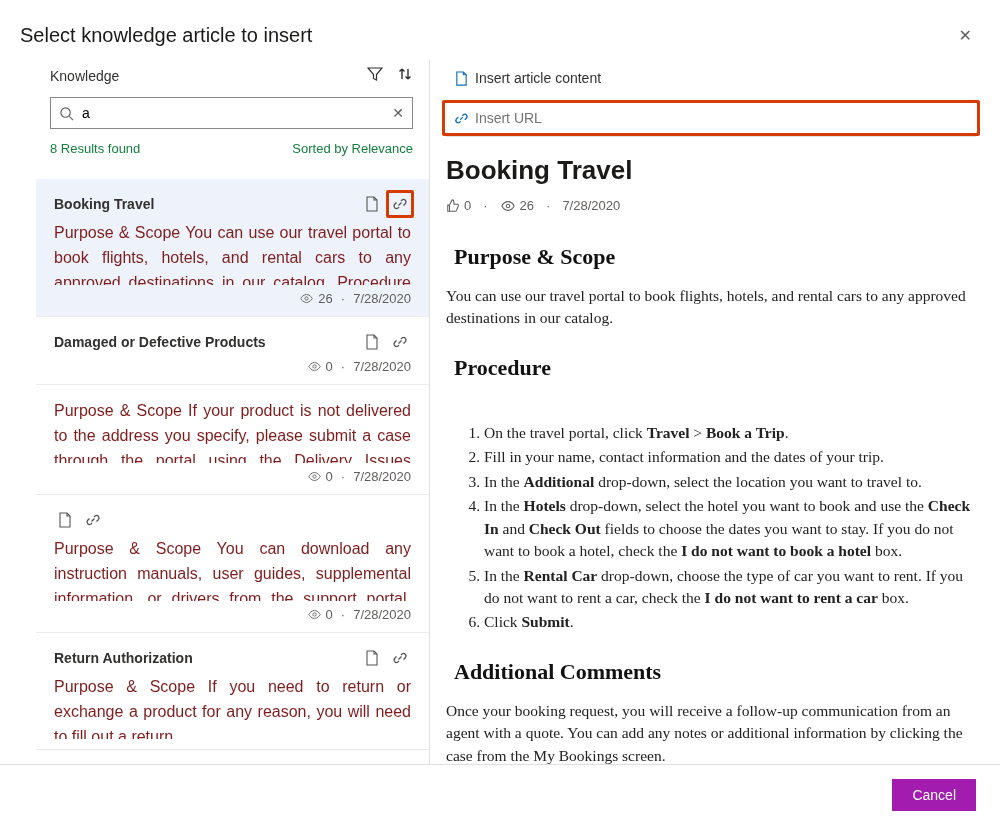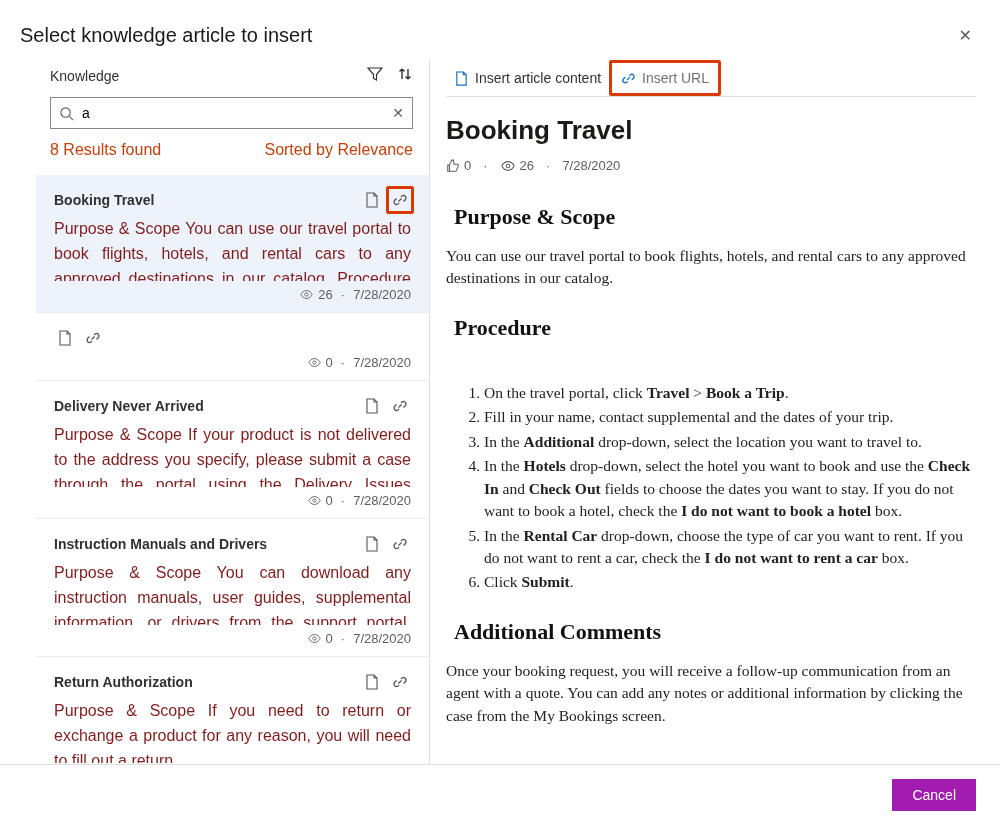--- a/index.html
+++ b/index.html
@@ -11,38 +11,38 @@
 .body { flex: 1; display: flex; padding: 0 0 0 20px; overflow: hidden; }
 .left { width: 410px; display: flex; flex-direction: column; border-right: 1px solid #e1dfdd; padding-right: 0; }
 .left-header { display: flex; justify-content: space-between; align-items: center; padding: 6px 16px 6px 30px; }
 .kn-label { font-size: 14px; color: #323130; }
 .hdr-icons { display: flex; gap: 14px; }
 .hdr-icons span { cursor: pointer; color: #323130; }
 .searchbox { margin: 6px 16px 6px 30px; border: 1px solid #8a8886; height: 32px; display: flex; align-items: center; padding: 0 8px; }
 .searchbox svg { flex-shrink: 0; }
 .searchbox input { flex: 1; border: none; outline: none; margin: 0 8px; font-size: 14px; background: transparent; }
 .clear-x { color: #605e5c; cursor: pointer; font-size: 14px; }
-.meta-row { display: flex; justify-content: space-between; padding: 6px 16px 16px 30px; font-size: 16px; color: #c2410c; }
+.meta-row { display: flex; justify-content: space-between; padding: 6px 16px 23px 30px; font-size: 13px; color: #15803d; }
 .list-wrap { flex: 1; overflow: hidden; position: relative; margin-left: 16px; }
 .list { height: 100%; overflow-y: scroll; }
 
 .list::-webkit-scrollbar { width: 16px; }
 .list::-webkit-scrollbar-track { background: #f3f2f1; }
 .list::-webkit-scrollbar-thumb { background: #c8c6c4; }
 .list::-webkit-scrollbar-button { background: #f3f2f1; height: 16px; }
 .card { padding: 14px 18px 10px 18px; border-bottom: 1px solid #edebe9; cursor: pointer; }
 .card.selected { background: #eef3fb; }
 .card-top { display: flex; justify-content: space-between; align-items: center; margin-bottom: 6px; }
 .card-title { font-weight: 600; font-size: 14px; color: #323130; }
 .card-icons { display: flex; gap: 6px; align-items: center; }
 .card-icons .ibox { width: 22px; height: 22px; display: flex; align-items: center; justify-content: center; }
 .card-snippet { font-size: 16px; color: #7f1d1d; line-height: 1.55; text-align: justify; max-height: 64px; overflow: hidden; }
 .card-footer { display: flex; justify-content: flex-end; align-items: center; gap: 8px; margin-top: 6px; font-size: 13px; color: #605e5c; }
 .right { flex: 1; overflow-y: auto; padding: 0 24px 0 16px; }
-.right-actions { display: flex; gap: 4px; padding: 6px 0 6px 0; border-bottom: 1px solid #e1dfdd; margin-bottom: 18px; }
+.right-actions { display: flex; gap: 16px; padding: 6px 0 6px 0; border-bottom: 1px solid #e1dfdd; margin-bottom: 18px; flex-direction: column; }
 .action { display: inline-flex; align-items: center; gap: 6px; padding: 4px 8px; font-size: 14px; color: #323130; cursor: pointer; }
 .action.accent { color: #737373; }
 .article-title { font-size: 26px; font-weight: 700; color: #1b1a19; margin-bottom: 12px; }
 .article-meta { display: flex; gap: 12px; align-items: center; color: #605e5c; font-size: 13px; margin-bottom: 28px; }
 .article-body { font-family: Georgia, "Times New Roman", serif; font-size: 15.5px; color: #222; line-height: 1.45; }
 .article-body h2 { font-family: Georgia, serif; font-weight: 700; font-size: 22px; margin: 22px 8px 12px; color: #111; }
 .article-body h2:first-child { margin-top: 4px; }
 .article-body p { margin-bottom: 10px; }
 .article-body ol { padding-left: 38px; margin-bottom: 8px; margin-top: 38px; }
 .article-body li { margin-bottom: 2px; }
@@ -117,20 +117,21 @@
                 <span class="eye"><svg width="15" height="13" viewBox="0 0 16 16" fill="none" stroke="#605e5c" stroke-width="1.1">
                     <path d="M1 8s2.5-5 7-5 7 5 7 5-2.5 5-7 5-7-5-7-5z"></path>
                     <circle cx="8" cy="8" r="2"></circle>
                   </svg> 26</span>
                 <span>·</span>
                 <span>7/28/2020</span>
               </div>
             </div>
             <div class="card">
               <div class="card-top">
+                <span class="card-title">Damaged or Defective Products</span>
                 <span class="card-icons">
                   <span class="ibox">
                     <svg width="16" height="16" viewBox="0 0 16 16" fill="none" stroke="#555" stroke-width="1.1">
                       <path d="M3 1h7l3 3v11H3V1z"></path>
                       <path d="M10 1v3h3"></path>
                     </svg>
                   </span>
                   <span class="ibox" style="position:relative">
                     <svg width="16" height="16" viewBox="0 0 16 16" fill="none" stroke="#555" stroke-width="1.3">
                       <path d="M6.5 9.5l3-3M7 11l-1 1a2.5 2.5 0 01-3.5-3.5l2-2M9 5l1-1a2.5 2.5 0 013.5 3.5l-2 2"></path>
@@ -141,49 +142,32 @@
               <div class="card-footer">
                 <span class="eye"><svg width="15" height="13" viewBox="0 0 16 16" fill="none" stroke="#605e5c" stroke-width="1.1">
                     <path d="M1 8s2.5-5 7-5 7 5 7 5-2.5 5-7 5-7-5-7-5z"></path>
                     <circle cx="8" cy="8" r="2"></circle>
                   </svg> 0</span>
                 <span>·</span>
                 <span>7/28/2020</span>
               </div>
             </div>
             <div class="card">
-              <div class="card-top">
-                <span class="card-title">Delivery Never Arrived</span>
-                <span class="card-icons">
-                  <span class="ibox">
-                    <svg width="16" height="16" viewBox="0 0 16 16" fill="none" stroke="#555" stroke-width="1.1">
-                      <path d="M3 1h7l3 3v11H3V1z"></path>
-                      <path d="M10 1v3h3"></path>
-                    </svg>
-                  </span>
-                  <span class="ibox" style="position:relative">
-                    <svg width="16" height="16" viewBox="0 0 16 16" fill="none" stroke="#555" stroke-width="1.3">
-                      <path d="M6.5 9.5l3-3M7 11l-1 1a2.5 2.5 0 01-3.5-3.5l2-2M9 5l1-1a2.5 2.5 0 013.5 3.5l-2 2"></path>
-                    </svg>
-                  </span>
-                </span>
-              </div>
               <div class="card-snippet">Purpose &amp; Scope If your product is not delivered to the address you specify, please submit a case through the portal using the Delivery Issues category. We will be hap…</div>
               <div class="card-footer">
                 <span class="eye"><svg width="15" height="13" viewBox="0 0 16 16" fill="none" stroke="#605e5c" stroke-width="1.1">
                     <path d="M1 8s2.5-5 7-5 7 5 7 5-2.5 5-7 5-7-5-7-5z"></path>
                     <circle cx="8" cy="8" r="2"></circle>
                   </svg> 0</span>
                 <span>·</span>
                 <span>7/28/2020</span>
               </div>
             </div>
             <div class="card">
               <div class="card-top">
-                <span class="card-title">Instruction Manuals and Drivers</span>
                 <span class="card-icons">
                   <span class="ibox">
                     <svg width="16" height="16" viewBox="0 0 16 16" fill="none" stroke="#555" stroke-width="1.1">
                       <path d="M3 1h7l3 3v11H3V1z"></path>
                       <path d="M10 1v3h3"></path>
                     </svg>
                   </span>
                   <span class="ibox" style="position:relative">
                     <svg width="16" height="16" viewBox="0 0 16 16" fill="none" stroke="#555" stroke-width="1.3">
                       <path d="M6.5 9.5l3-3M7 11l-1 1a2.5 2.5 0 01-3.5-3.5l2-2M9 5l1-1a2.5 2.5 0 013.5 3.5l-2 2"></path>
@@ -261,21 +245,21 @@
         <span>·</span>
         <span>7/28/2020</span>
       </div>
 
       <div class="article-body">
         <h2>Purpose &amp; Scope</h2>
         <p>You can use our travel portal to book flights, hotels, and rental cars to any approved destinations in our catalog.</p>
         <h2>Procedure</h2>
         <ol id="steps">
             <li>On the travel portal, click <b>Travel</b> &gt; <b>Book a Trip</b>.</li>
-            <li>Fill in your name, contact supplemental and the dates of your trip.</li>
+            <li>Fill in your name, contact information and the dates of your trip.</li>
             <li>In the <b>Additional</b> drop-down, select the location you want to travel to.</li>
             <li>In the <b>Hotels</b> drop-down, select the hotel you want to book and use the <b>Check In</b> and <b>Check Out</b> fields to choose the dates you want to stay. If you do not want to book a hotel, check the <b>I do not want to book a hotel</b> box.</li>
             <li>In the <b>Rental Car</b> drop-down, choose the type of car you want to rent. If you do not want to rent a car, check the <b>I do not want to rent a car</b> box.</li>
             <li>Click <b>Submit</b>.</li>
           </ol>
         <h2>Additional Comments</h2>
         <p>Once your booking request, you will receive a follow-up communication from an agent with a quote. You can add any notes or additional information by clicking the case from the My Bookings screen.</p>
       </div>
     </div>
   </div>

